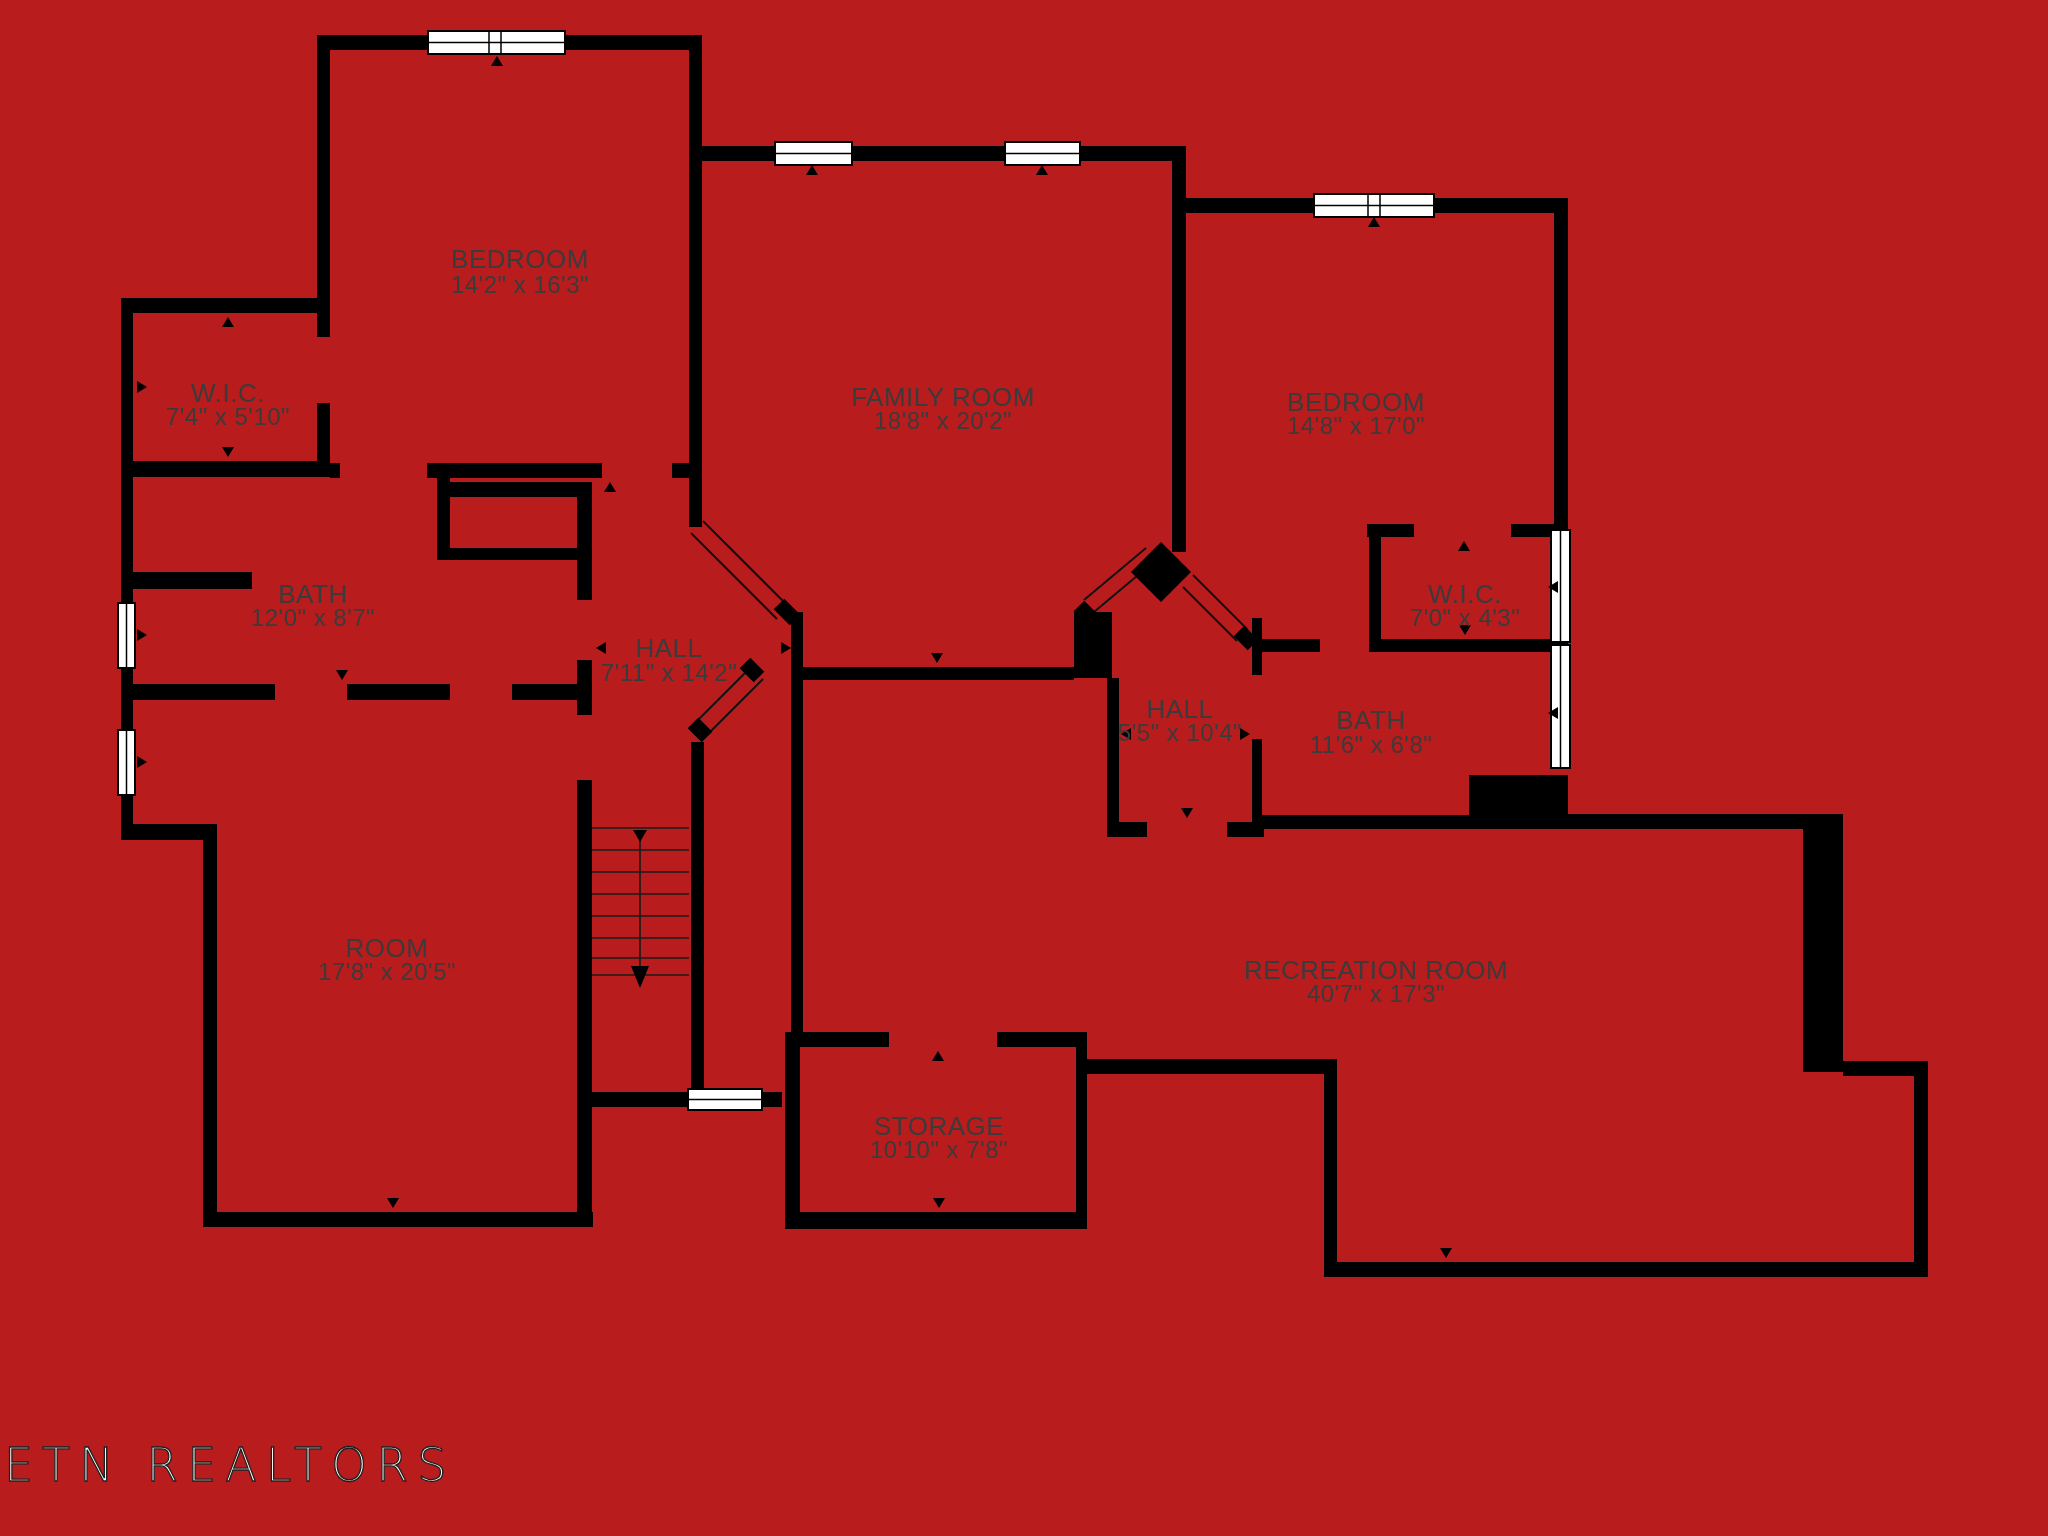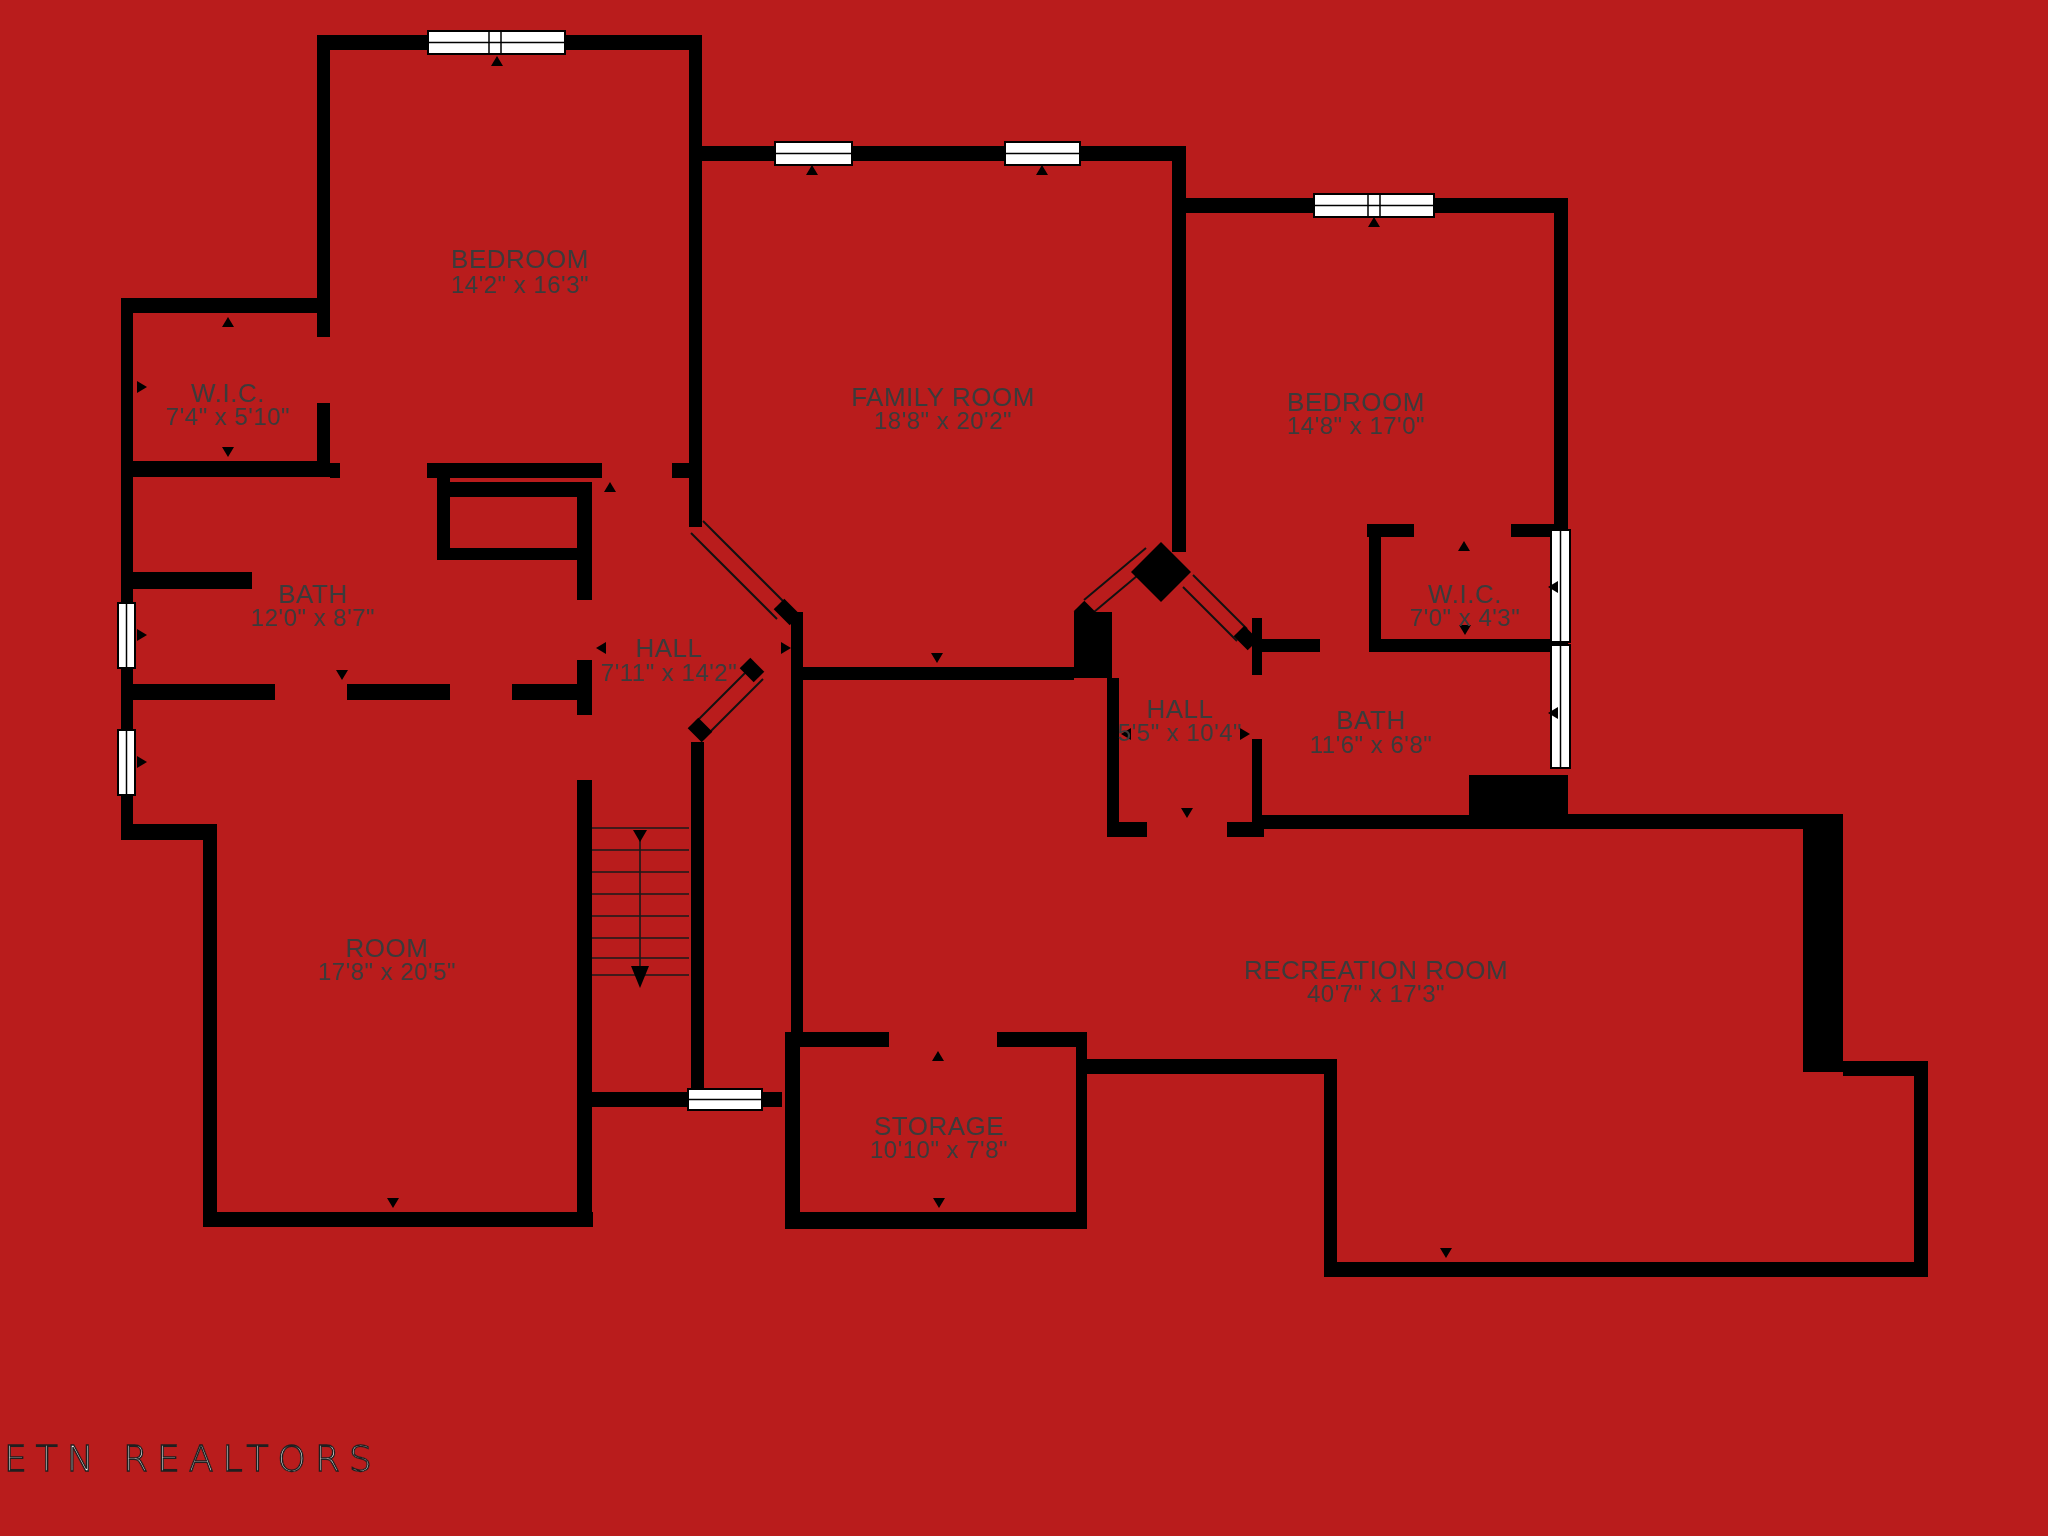--- a/index.html
+++ b/index.html
@@ -10,21 +10,21 @@
   .room-name{font-size:26px;fill:#3b3b3b;letter-spacing:0.5px;}
   .room-dims{font-size:24px;fill:#3b3b3b;letter-spacing:0.5px;}
   text{text-anchor:middle;font-family:"Liberation Sans","DejaVu Sans",sans-serif;}
   .wall{fill:#000000;stroke:none;}
   .winrect{fill:#ffffff;stroke:#000000;stroke-width:2;}
   .winline{stroke:#000000;stroke-width:1.5;}
   .doorline{stroke:#111111;stroke-width:2;fill:none;}
   .stub{stroke:#000000;stroke-width:15;fill:none;}
   .tread{stroke:#1a1a1a;stroke-width:1.6;}
   .tick{fill:#000000;}
-  #logo{position:absolute;left:4px;top:1438px;font-size:36px;letter-spacing:9px;
+  #logo{position:absolute;left:4px;top:1438px;font-size:46px;letter-spacing:9px;
         font-weight:200;color:#ffffff;-webkit-text-stroke:1.3px #1f1f1f;
         text-shadow:0 0 1px #444444; white-space:nowrap;
         font-family:"DejaVu Sans","Liberation Sans",sans-serif;}
 </style>
 </head>
 <body>
 
 <div id="canvas">
   <svg width="2048" height="1536" viewBox="0 0 2048 1536">
 

